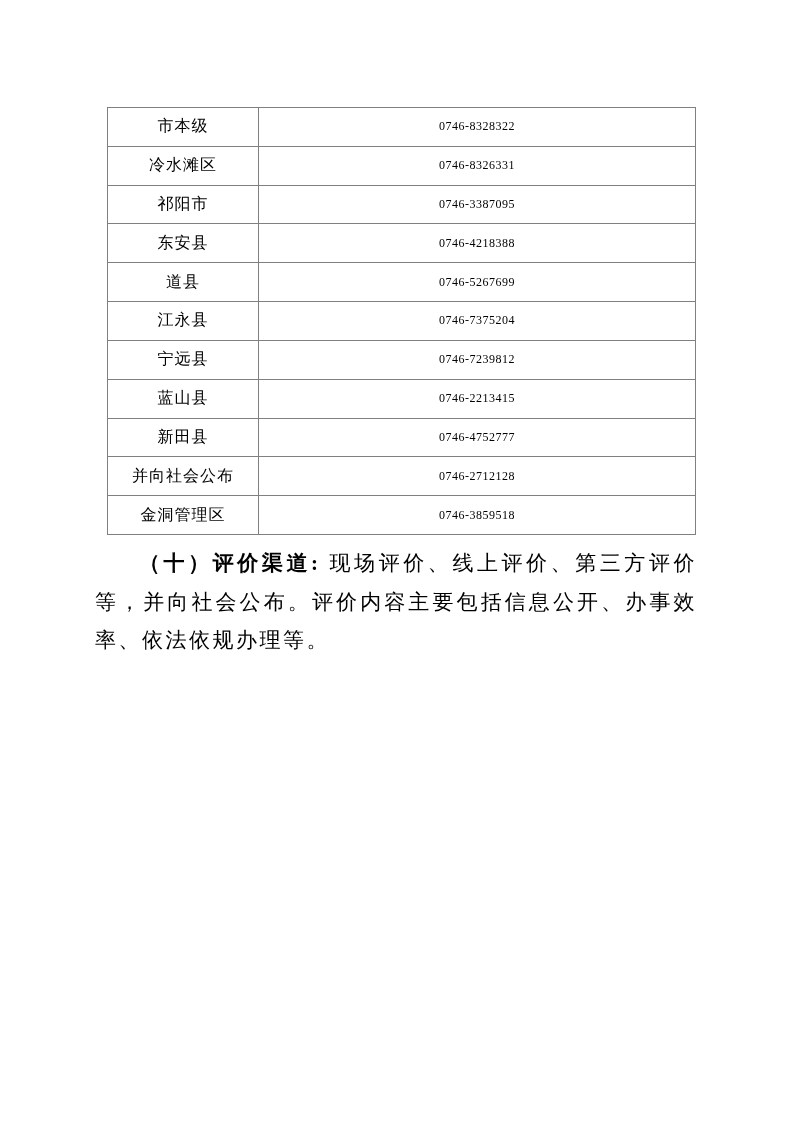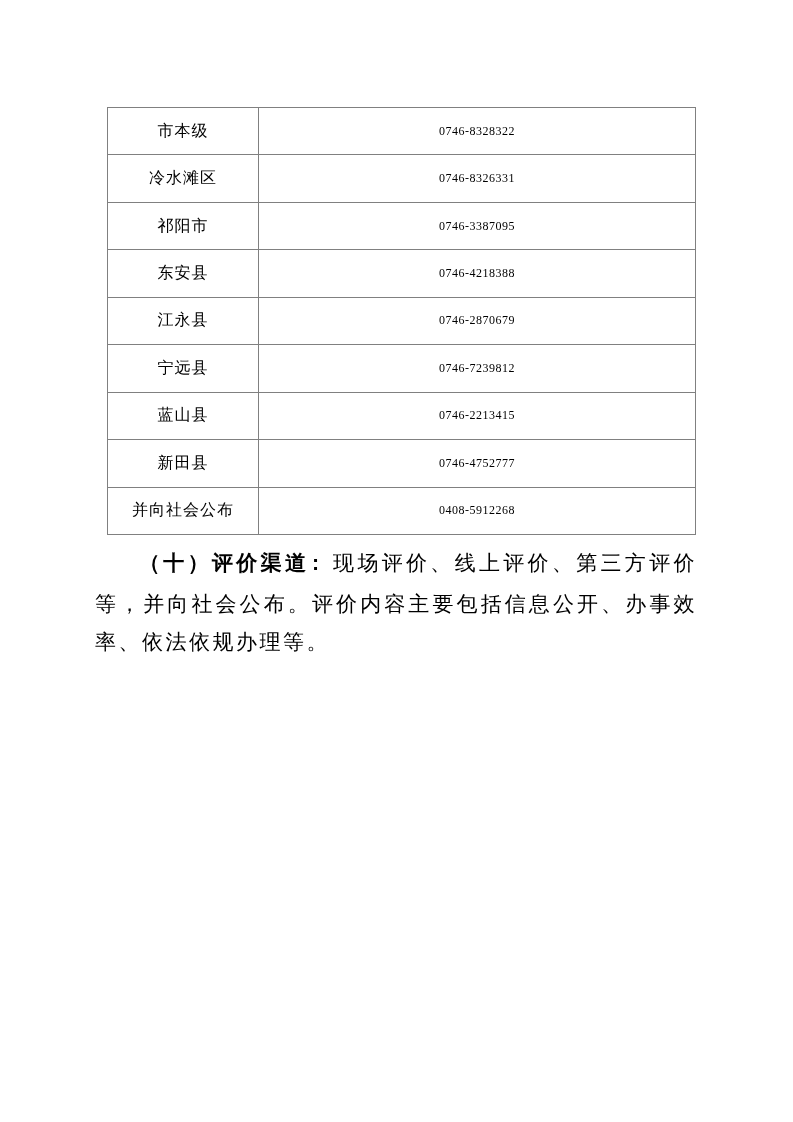--- a/index.html
+++ b/index.html
@@ -53,21 +53,20 @@
     margin: 0;
     font-size: 21px;
     line-height: 38.5px;
     letter-spacing: 2.5px;
     text-align: justify;
     text-justify: inter-ideograph;
     text-indent: 44px;
   }
   .para .lead {
     font-weight: bold;
-    font-family: Liberation Mono, monospace;
   }
   .para .ptext {
     margin-left: 8px;
   }
   .page-number {
     position: absolute;
     top: 1045px;
     left: 0;
     width: 100%;
     text-align: center;
@@ -92,38 +91,46 @@
         </tr>
         <tr>
           <td class="region-cell">祁阳市</td>
           <td class="phone-cell">0746-3387095</td>
         </tr>
         <tr>
           <td class="region-cell">东安县</td>
           <td class="phone-cell">0746-4218388</td>
         </tr>
         <tr>
+          <td class="region-cell">道县</td>
+          <td class="phone-cell">0746-5267699</td>
+        </tr>
+        <tr>
           <td class="region-cell">江永县</td>
-          <td class="phone-cell">0746-2870679</td>
+          <td class="phone-cell">0746-7375204</td>
         </tr>
         <tr>
           <td class="region-cell">宁远县</td>
           <td class="phone-cell">0746-7239812</td>
         </tr>
         <tr>
           <td class="region-cell">蓝山县</td>
           <td class="phone-cell">0746-2213415</td>
         </tr>
         <tr>
           <td class="region-cell">新田县</td>
           <td class="phone-cell">0746-4752777</td>
         </tr>
         <tr>
           <td class="region-cell">并向社会公布</td>
-          <td class="phone-cell">0408-5912268</td>
+          <td class="phone-cell">0746-2712128</td>
+        </tr>
+        <tr>
+          <td class="region-cell">金洞管理区</td>
+          <td class="phone-cell">0746-3859518</td>
         </tr>
       </tbody>
   </table>
 
   <p class="para"><span class="lead">（十）评价渠道:</span><span class="ptext">现场评价、线上评价、第三方评价等，并向社会公布。评价内容主要包括信息公开、办事效率、依法依规办理等。</span></p>
 
   <div class="page-number">-127-</div>
 
 </div>
 

